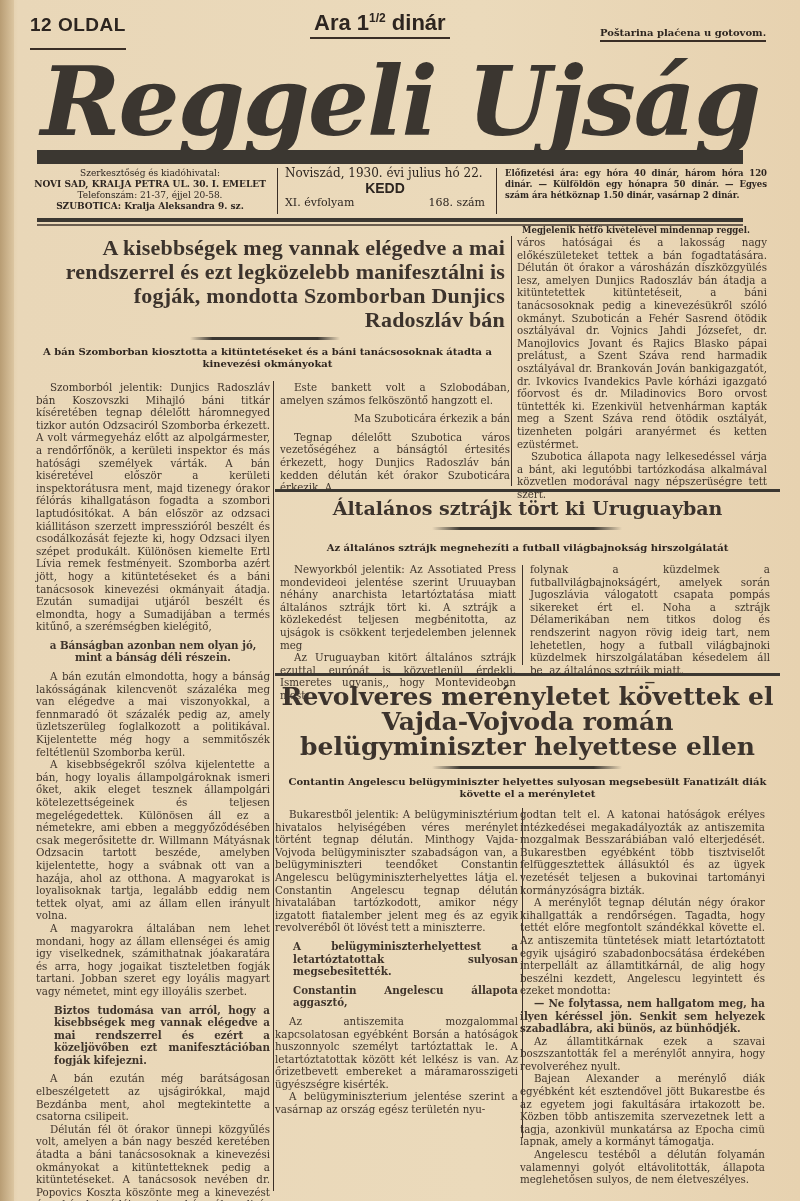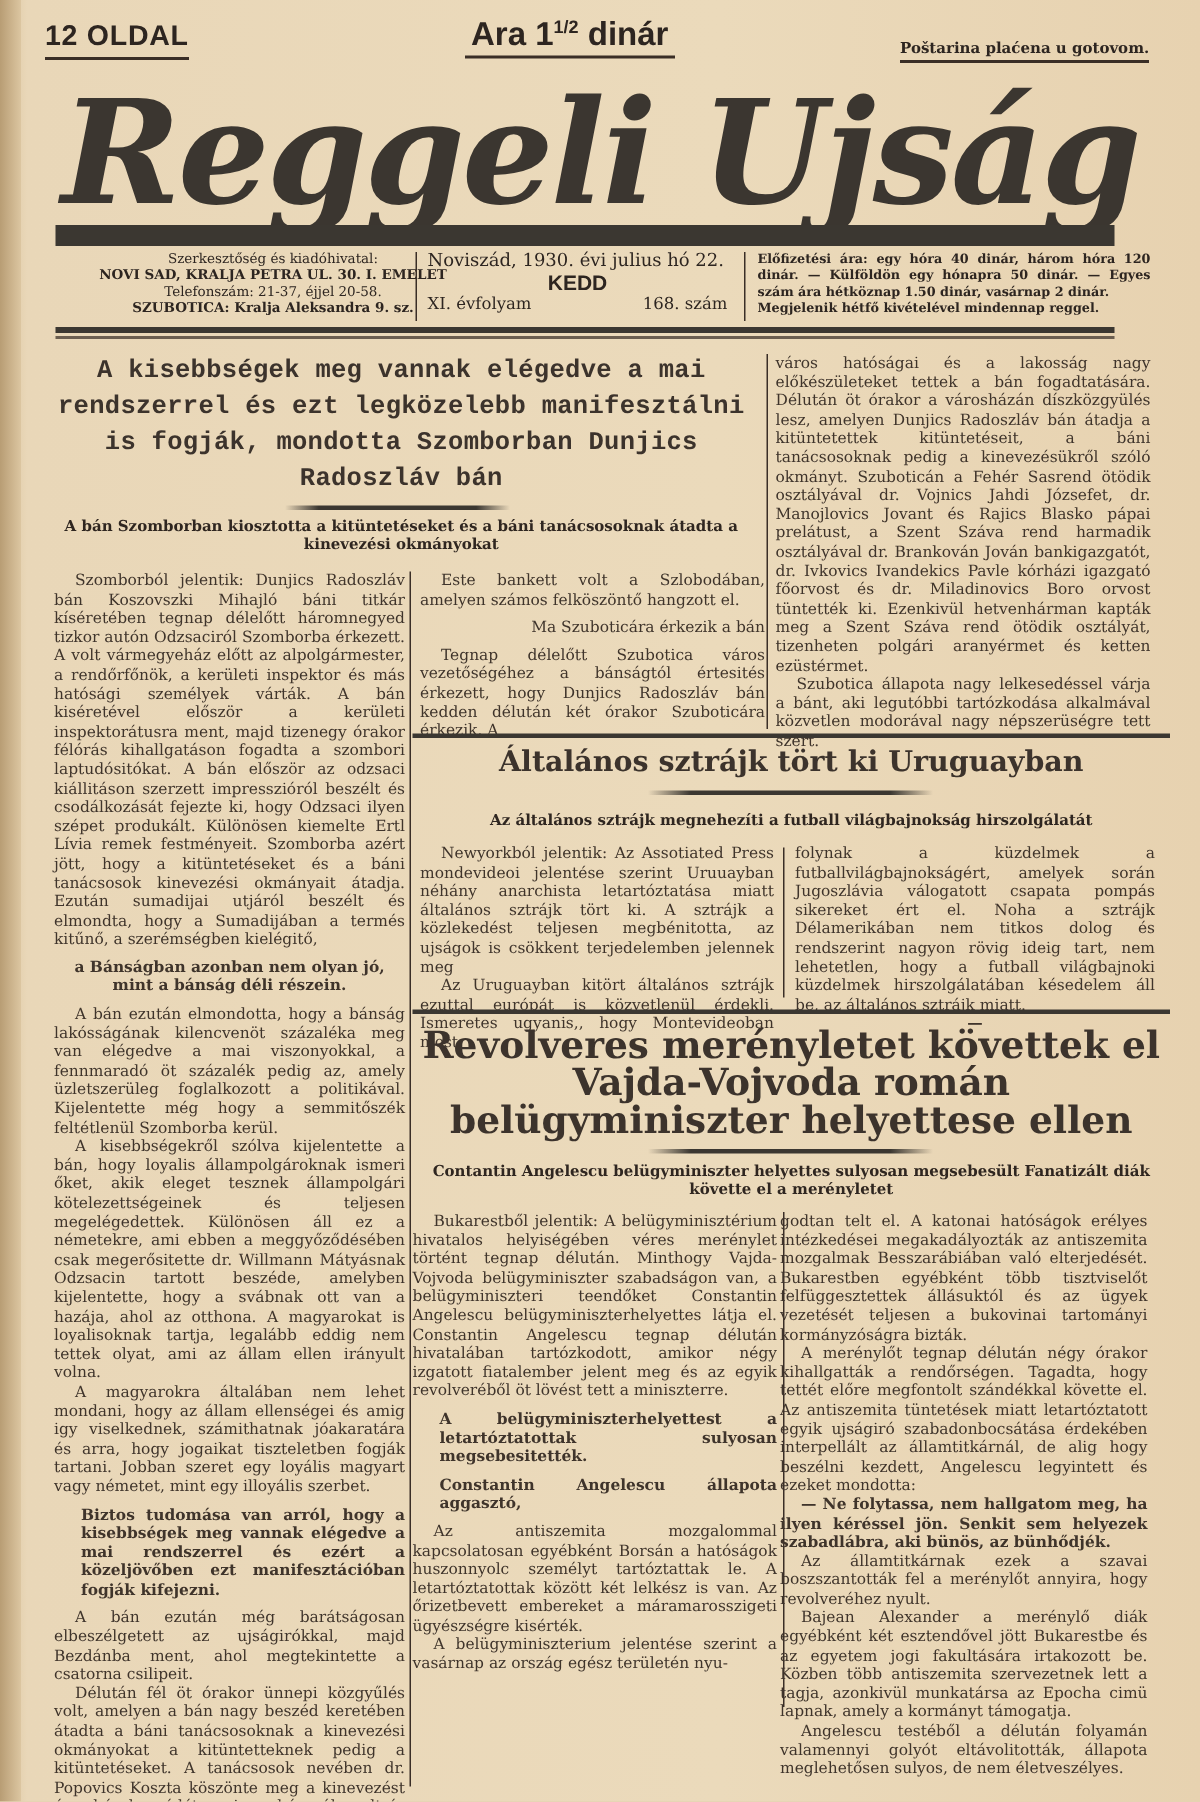--- a/index.html
+++ b/index.html
@@ -1,38 +1,38 @@
 <!DOCTYPE html>
 <html><head>
 <meta charset="utf-8">
 <style>
   html,body{margin:0;padding:0;}
   body{width:800px;height:1201px;overflow:hidden;background:#e6d3b3;font-family:"DejaVu Serif","Liberation Serif",serif;color:#3d3128;position:relative;}
   .page{position:absolute;left:0;top:0;width:800px;height:1201px;background:linear-gradient(90deg,#d9c29c 0px,#e9d7b8 18px,#ebdabb 60%,#e7d2b0 100%);}
   .edge{position:absolute;left:0;top:0;width:14px;height:1201px;background:linear-gradient(90deg,#b89d74,#dcc6a1);}
   .abs{position:absolute;}
-  .oldal{left:30px;top:14px;font-size:19px;letter-spacing:0.5px;font-family:"Liberation Sans",sans-serif;font-weight:bold;color:#2d2520;border-bottom:2px solid #3a2e26;padding-bottom:2px;}
+  .oldal{left:30px;top:14px;font-size:19px;letter-spacing:0.5px;font-family:"Liberation Sans",sans-serif;font-weight:bold;color:#2d2520;border-bottom:2px solid #3a2e26;padding-bottom:12px;}
   .ara{left:310px;top:10px;font-size:22px;font-family:"Liberation Sans",sans-serif;font-weight:900;color:#2d2520;border-bottom:2px solid #3a2e26;padding:0 4px 1px 4px;}
   .ara sup{font-size:12px;}
   .postarina{left:600px;top:27px;font-size:10px;font-weight:bold;color:#2d2520;border-bottom:2px solid #3a2e26;padding-bottom:2px;}
   .masthead{left:30px;top:52px;width:740px;text-align:center;font-family:"DejaVu Serif",serif;font-style:italic;font-weight:bold;font-size:96px;line-height:100px;color:#3b3630;letter-spacing:-2px;}
   .mastbar{left:37px;top:150px;width:706px;height:14px;background:#3b3731;}
   .info{top:168px;font-size:9px;line-height:11px;color:#2d2520;}
-  .info1{left:30px;width:240px;text-align:center;margin-left:32px;}
+  .info1{left:30px;width:240px;text-align:center;}
   .vsep{position:absolute;width:1px;background:#3a2e26;}
   .info2{left:285px;width:200px;}
   .info2 .kedd{text-align:center;font-family:"Liberation Sans",sans-serif;font-weight:900;font-size:14px;line-height:16px;margin:1px 0;}
   .info2 .row{display:flex;justify-content:space-between;font-size:11px;}
   .info2 .date{font-size:12px;}
   .info3{left:505px;width:262px;text-align:justify;font-weight:bold;font-size:8.5px;line-height:11px;}
-  .info3 .last{}
+  .info3 .last{text-align:center;margin-top:24px;}
   .bar2{left:37px;top:218px;width:706px;height:4px;background:#3b3731;}
   .bar2b{left:37px;top:224px;width:706px;height:2px;background:#6b5e50;}
 
-  .h1{left:30px;top:236px;width:475px;text-align:center;font-family:Liberation Mono, monospace;font-weight:bold;font-size:17px;line-height:24px;color:#3c332c;letter-spacing:0.2px;}
+  .h1{left:30px;top:236px;width:475px;text-align:right;font-family:Liberation Serif, serif;font-weight:bold;font-size:22px;line-height:24px;color:#3c332c;letter-spacing:0.2px;}
   .rule{height:3px;background:linear-gradient(90deg,transparent,#3b3731 15%,#3b3731 85%,transparent);}
   .sub{text-align:center;font-family:"DejaVu Serif",serif;font-weight:bold;font-size:10px;line-height:12px;color:#2f2620;}
   .txt{font-size:10.3px;line-height:12.6px;text-align:justify;color:#3f342b;}
   .txt p{margin:0;text-indent:14px;}
   .txt p.noind{text-indent:0;}
   .txt .b{font-weight:bold;}
   .txt .sh{font-weight:bold;margin:6px 0 6px 18px;text-indent:0;}
   .txt .shc{font-weight:bold;text-align:center;text-indent:0;margin:6px 0;}
   .txt .shr{text-align:right;text-indent:0;margin:6px 0;}
   .col1{left:36px;top:381px;width:234px;}

